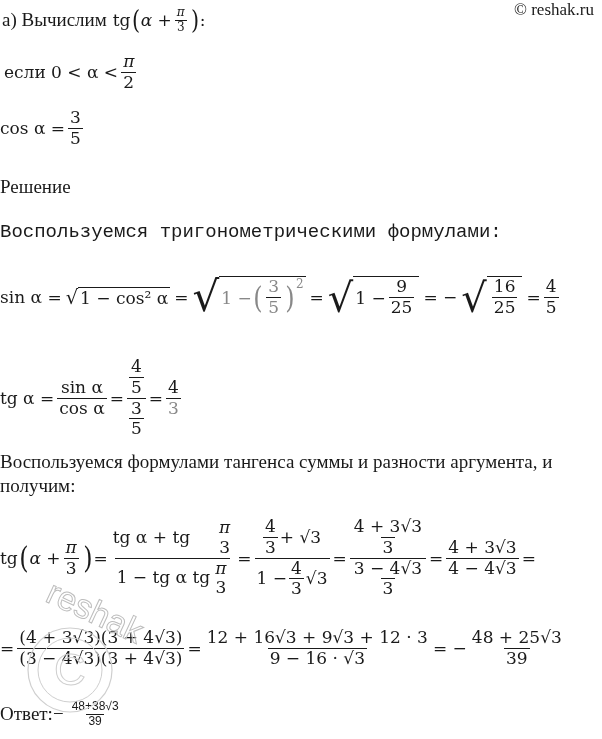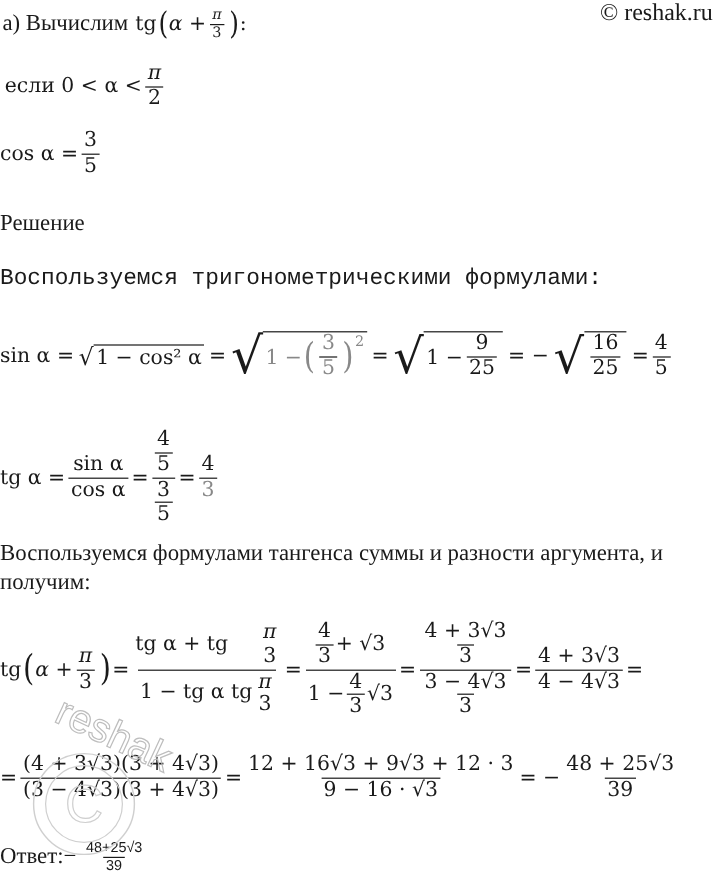--- a/index.html
+++ b/index.html
@@ -12,21 +12,21 @@
   .fr { display:inline-flex; flex-direction:column; align-items:center; vertical-align:middle; margin:0 3px; }
   .fr > .n { padding:0 2px; line-height:1.15; }
   .fr > .d { padding:0 2px; line-height:1.15; border-top:1.3px solid #1a1a1a; }
   .sm { font-size:12px; }
   .sq { display:inline-flex; align-items:stretch; }
   .sq > .rad { font-size:1.15em; line-height:1; align-self:flex-end; }
   .sq > .under { border-top:1.3px solid #1a1a1a; padding:0 2px; display:inline-flex; align-items:center; }
   .big-paren { font-size:30px; line-height:1; font-weight:200; transform:scaleX(0.8); display:inline-block; }
   .gray { color:#888; }
   .watermark { position:absolute; left:10px; top:575px; width:150px; height:150px; pointer-events:none; }
-  .copyright { position:absolute; right:8px; top:0px; font-family:"Liberation Serif", serif; font-size:20px; }
+  .copyright { position:absolute; right:8px; top:0px; font-family:"Liberation Serif", serif; font-size:17px; }
 </style>
 </head>
 <body>
 
 <div class="copyright">© reshak.ru</div>
 
 <div class="abs txt" style="left:2px; top:6px; display:flex; align-items:center;">
   <span>а) Вычислим</span>
   <span class="m" style="margin-left:6px;">
     <span>tg</span>
@@ -221,21 +221,21 @@
   <span>= −</span>
   <span class="fr">
     <span class="n">48 + 25√3</span>
     <span class="d">39</span>
   </span>
 </div>
 
 <div class="abs" style="left:0px; top:700px; display:flex; align-items:center;">
   <span class="txt">Ответ:−</span>
   <span class="fr" style="font-family:'Liberation Sans',sans-serif; font-size:12px; margin-left:6px;">
-    <span class="n">48+25√3</span>
+    <span class="n">48+38√3</span>
     <span class="d">39</span>
   </span>
 </div>
 
 <svg class="watermark" viewBox="0 0 150 150">
   <circle cx="60" cy="95" r="42" fill="none" stroke="#cfcfcf" stroke-width="1.2"></circle>
   <circle cx="60" cy="95" r="32" fill="none" stroke="#cfcfcf" stroke-width="1"></circle>
   <text x="60" y="110" font-family="Liberation Sans, sans-serif" font-size="44" fill="none" stroke="#cfcfcf" stroke-width="1" text-anchor="middle">C</text>
   <text x="22" y="40" font-family="Liberation Sans, sans-serif" font-size="34" fill="none" stroke="#bdbdbd" stroke-width="1" transform="rotate(25 60 60)">reshak</text>
 </svg>

